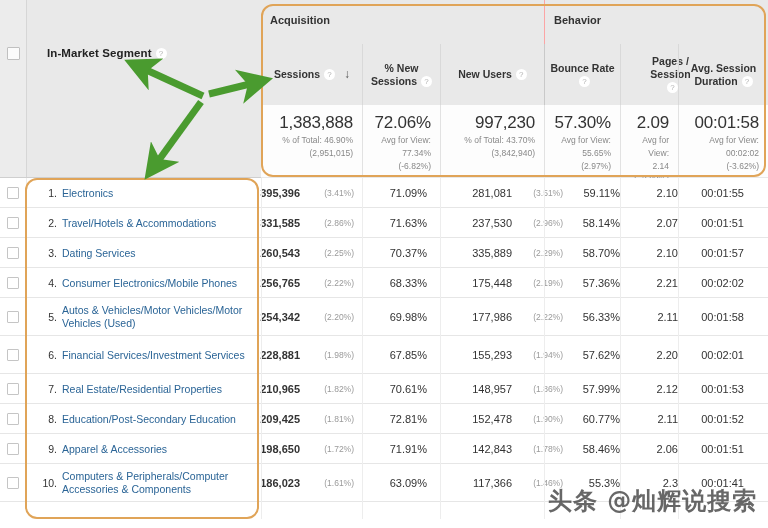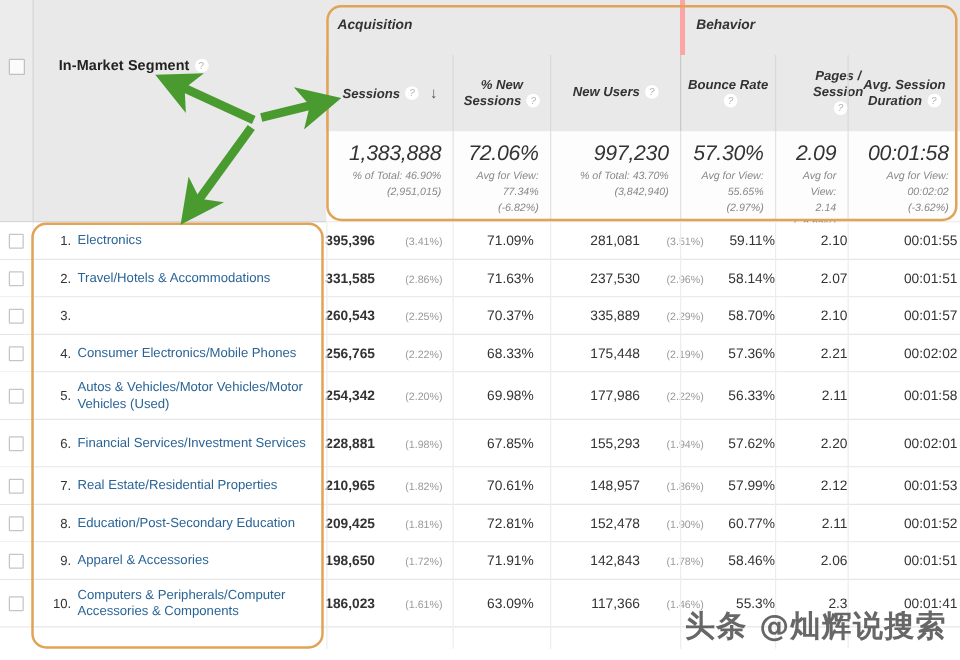--- a/index.html
+++ b/index.html
@@ -65,33 +65,33 @@
   .dim-header-bottom {
     position: absolute;
     left: 0; top: 177px; width: 261px; height: 1px;
     background: #cfcfcf;
   }
 
   
   .metrics {
     position: absolute;
     left: 261px; top: 0;
-    width: 507px; height: 206px; font-style: italic;
+    width: 507px; height: 206px;
   }
   .group-row {
     position: absolute; left: 0; top: 0;
     width: 507px; height: 44px;
   }
   .group-cell {
     position: absolute; top: 0; height: 44px;
     font-size: 11px; font-weight: bold; color: #333;
     padding: 14px 0 0 9px;
   }
   .group-acq { left: 0; width: 283px; }
-  .group-beh { left: 283px; width: 224px; border-left: 4px solid #fca5a5; }
+  .group-beh { left: 283px; width: 224px; border-left: 1px solid #fca5a5; }
 
   .subhead-row {
     position: absolute; left: 0; top: 44px;
     width: 507px; height: 61px;
   }
   .subcell {
     position: absolute; top: 0; height: 61px;
     display: flex; align-items: center; justify-content: center;
     text-align: center;
     font-size: 10.5px; font-weight: bold; color: #333;
@@ -200,21 +200,21 @@
   }
 
   
   .c-sessions  { right: 468px; }
   .c-sesspct   { right: 414px; }
   .c-newsess   { right: 341px; }
   .c-newusers  { right: 256px; }
   .c-nupct     { right: 205px; }
   .c-bounce    { right: 148px; }
   .c-pages     { right: 90px; }
-  .c-dur       { right: 2px; text-align: right; }
+  .c-dur       { right: 24px; text-align: right; }
 
   
   .vsep {
     position: absolute; top: 178px;
     width: 1px; background: #ededed;
     height: 341px;
   }
 
   
   #arrows {
@@ -345,20 +345,21 @@
         <div class="num pct-small c-nupct">(2.96%)</div>
         <div class="num c-bounce">58.14%</div>
         <div class="num c-pages">2.07</div>
         <div class="num c-dur">00:01:51</div>
       </div>
       <div class="row h1">
         <div class="cb-col">
           <div class="row-checkbox"></div>
         </div>
         <div class="rank">3.</div>
+        <div class="label">Dating Services</div>
         <div class="num b c-sessions">260,543</div>
         <div class="num pct-small c-sesspct">(2.25%)</div>
         <div class="num c-newsess">70.37%</div>
         <div class="num c-newusers">335,889</div>
         <div class="num pct-small c-nupct">(2.29%)</div>
         <div class="num c-bounce">58.70%</div>
         <div class="num c-pages">2.10</div>
         <div class="num c-dur">00:01:57</div>
       </div>
       <div class="row h1">

